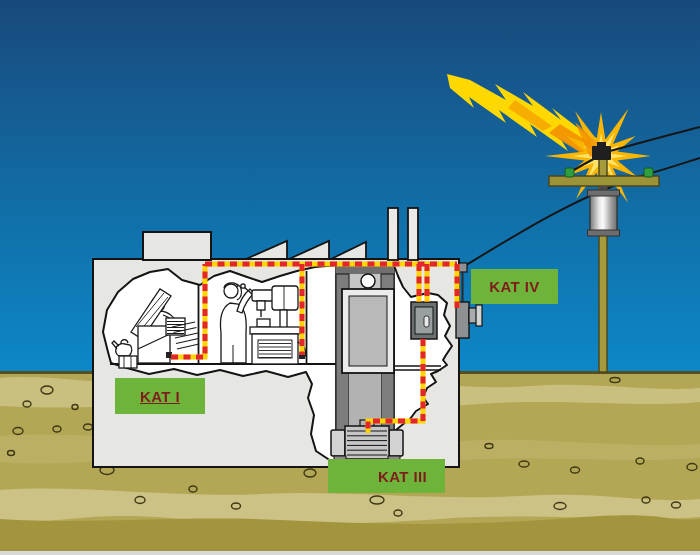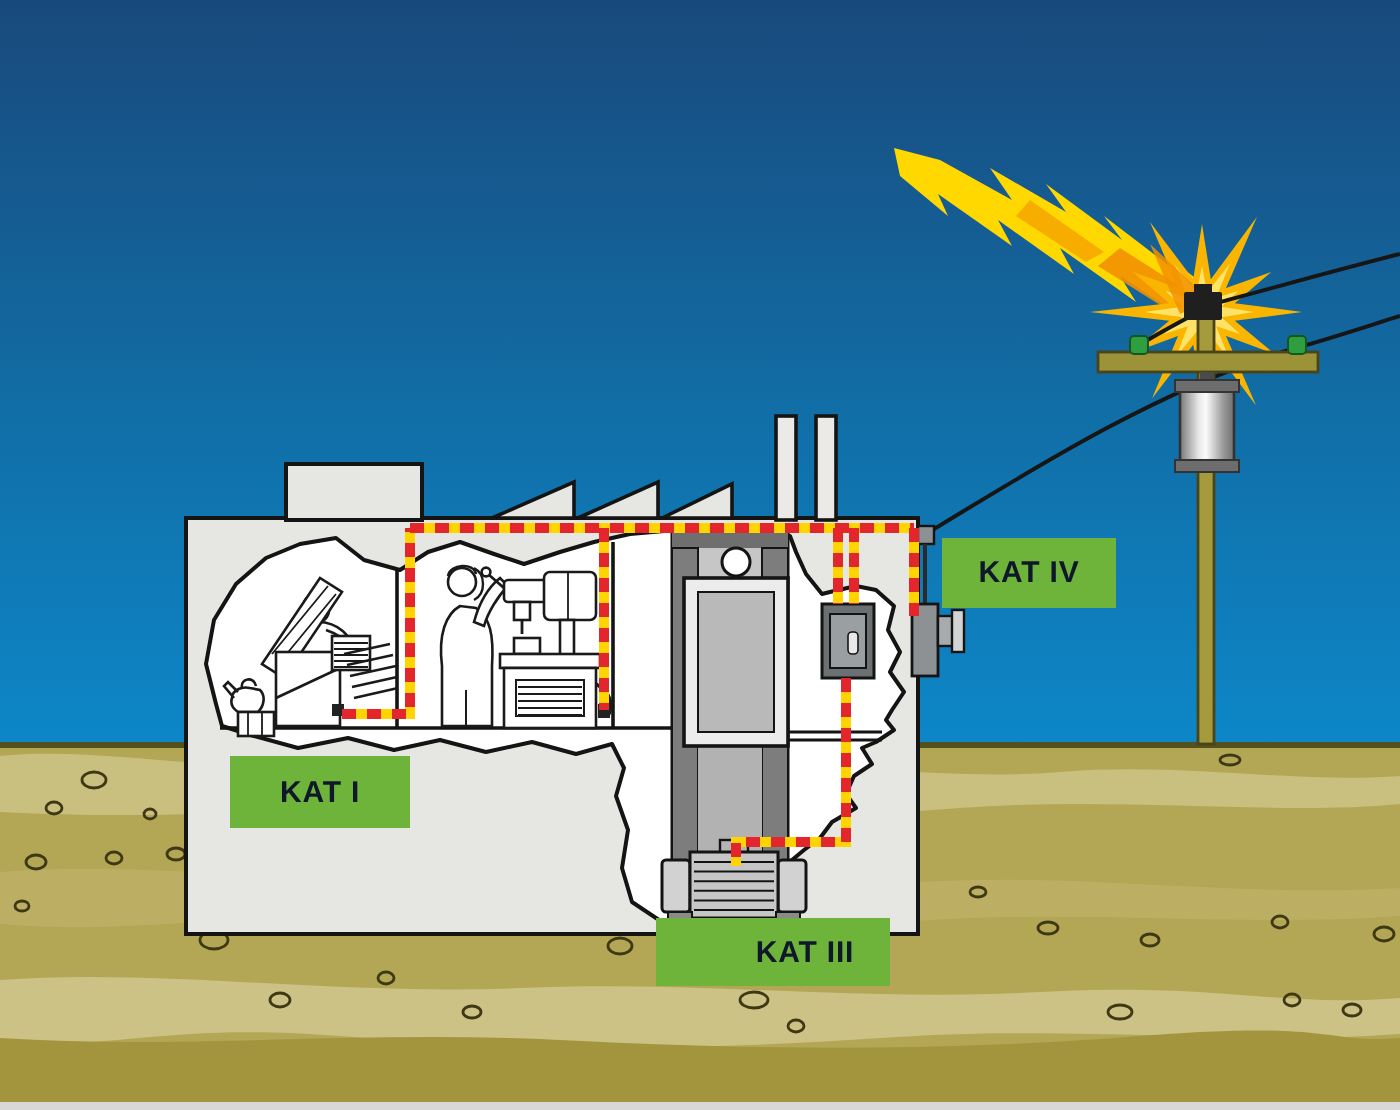--- a/index.html
+++ b/index.html
@@ -5,28 +5,28 @@
   html,body{margin:0;padding:0;background:#222;}
   .stage{
     position:relative;width:700px;height:555px;overflow:hidden;
     background:#0d87c8;
     font-family:"Liberation Sans",sans-serif;
   }
   .stage svg{position:absolute;left:0;top:0;width:700px;height:555px;display:block;}
   .kat-label{
     position:absolute;
     background:#6fb43a;
-    color:#0f172a;
+    color:#7f1d1d;
     font-weight:bold;
     font-size:15px;
     letter-spacing:.4px;
     display:flex;align-items:center;justify-content:center;
     user-select:none;
   }
-  .kat-1{left:115px;top:378px;width:90px;height:36px;}
+  .kat-1{left:115px;top:378px;width:90px;height:36px;text-decoration:underline;}
   .kat-2{left:215px;top:378px;width:88px;height:36px;}
   .kat-3{left:328px;top:459px;width:85px;height:34px;padding-left:32px;}
   .kat-4{left:471px;top:269px;width:87px;height:35px;}
 </style>
 </head>
 <body>
 
 <div class="stage">
   <svg viewBox="0 0 700 555" aria-hidden="true">
     <defs>

